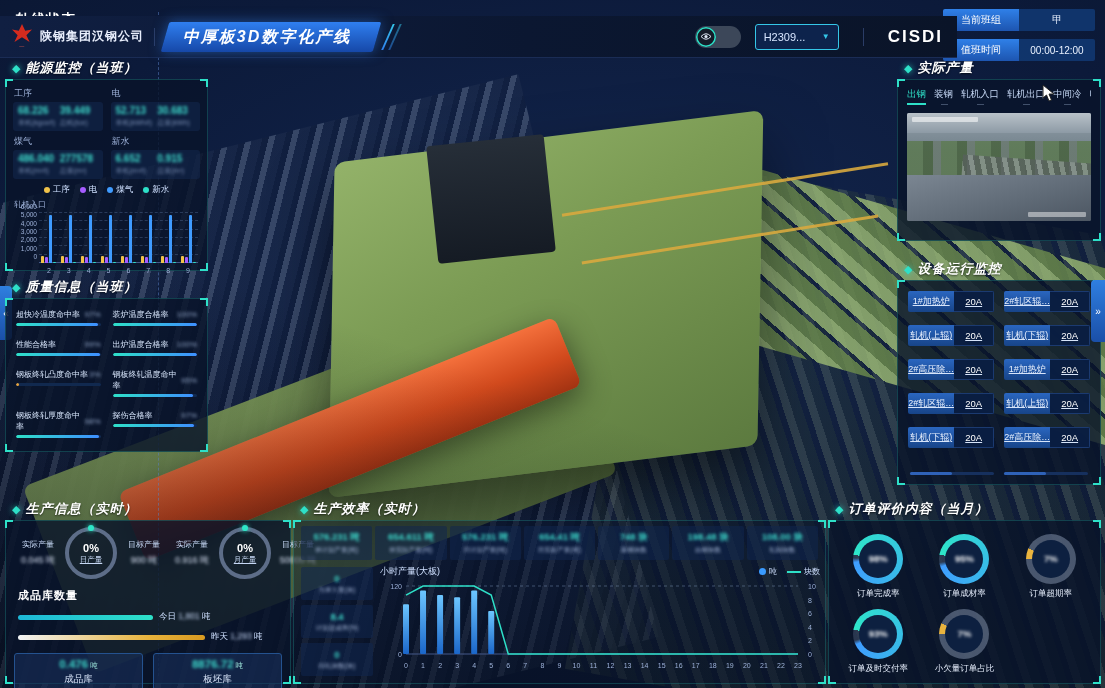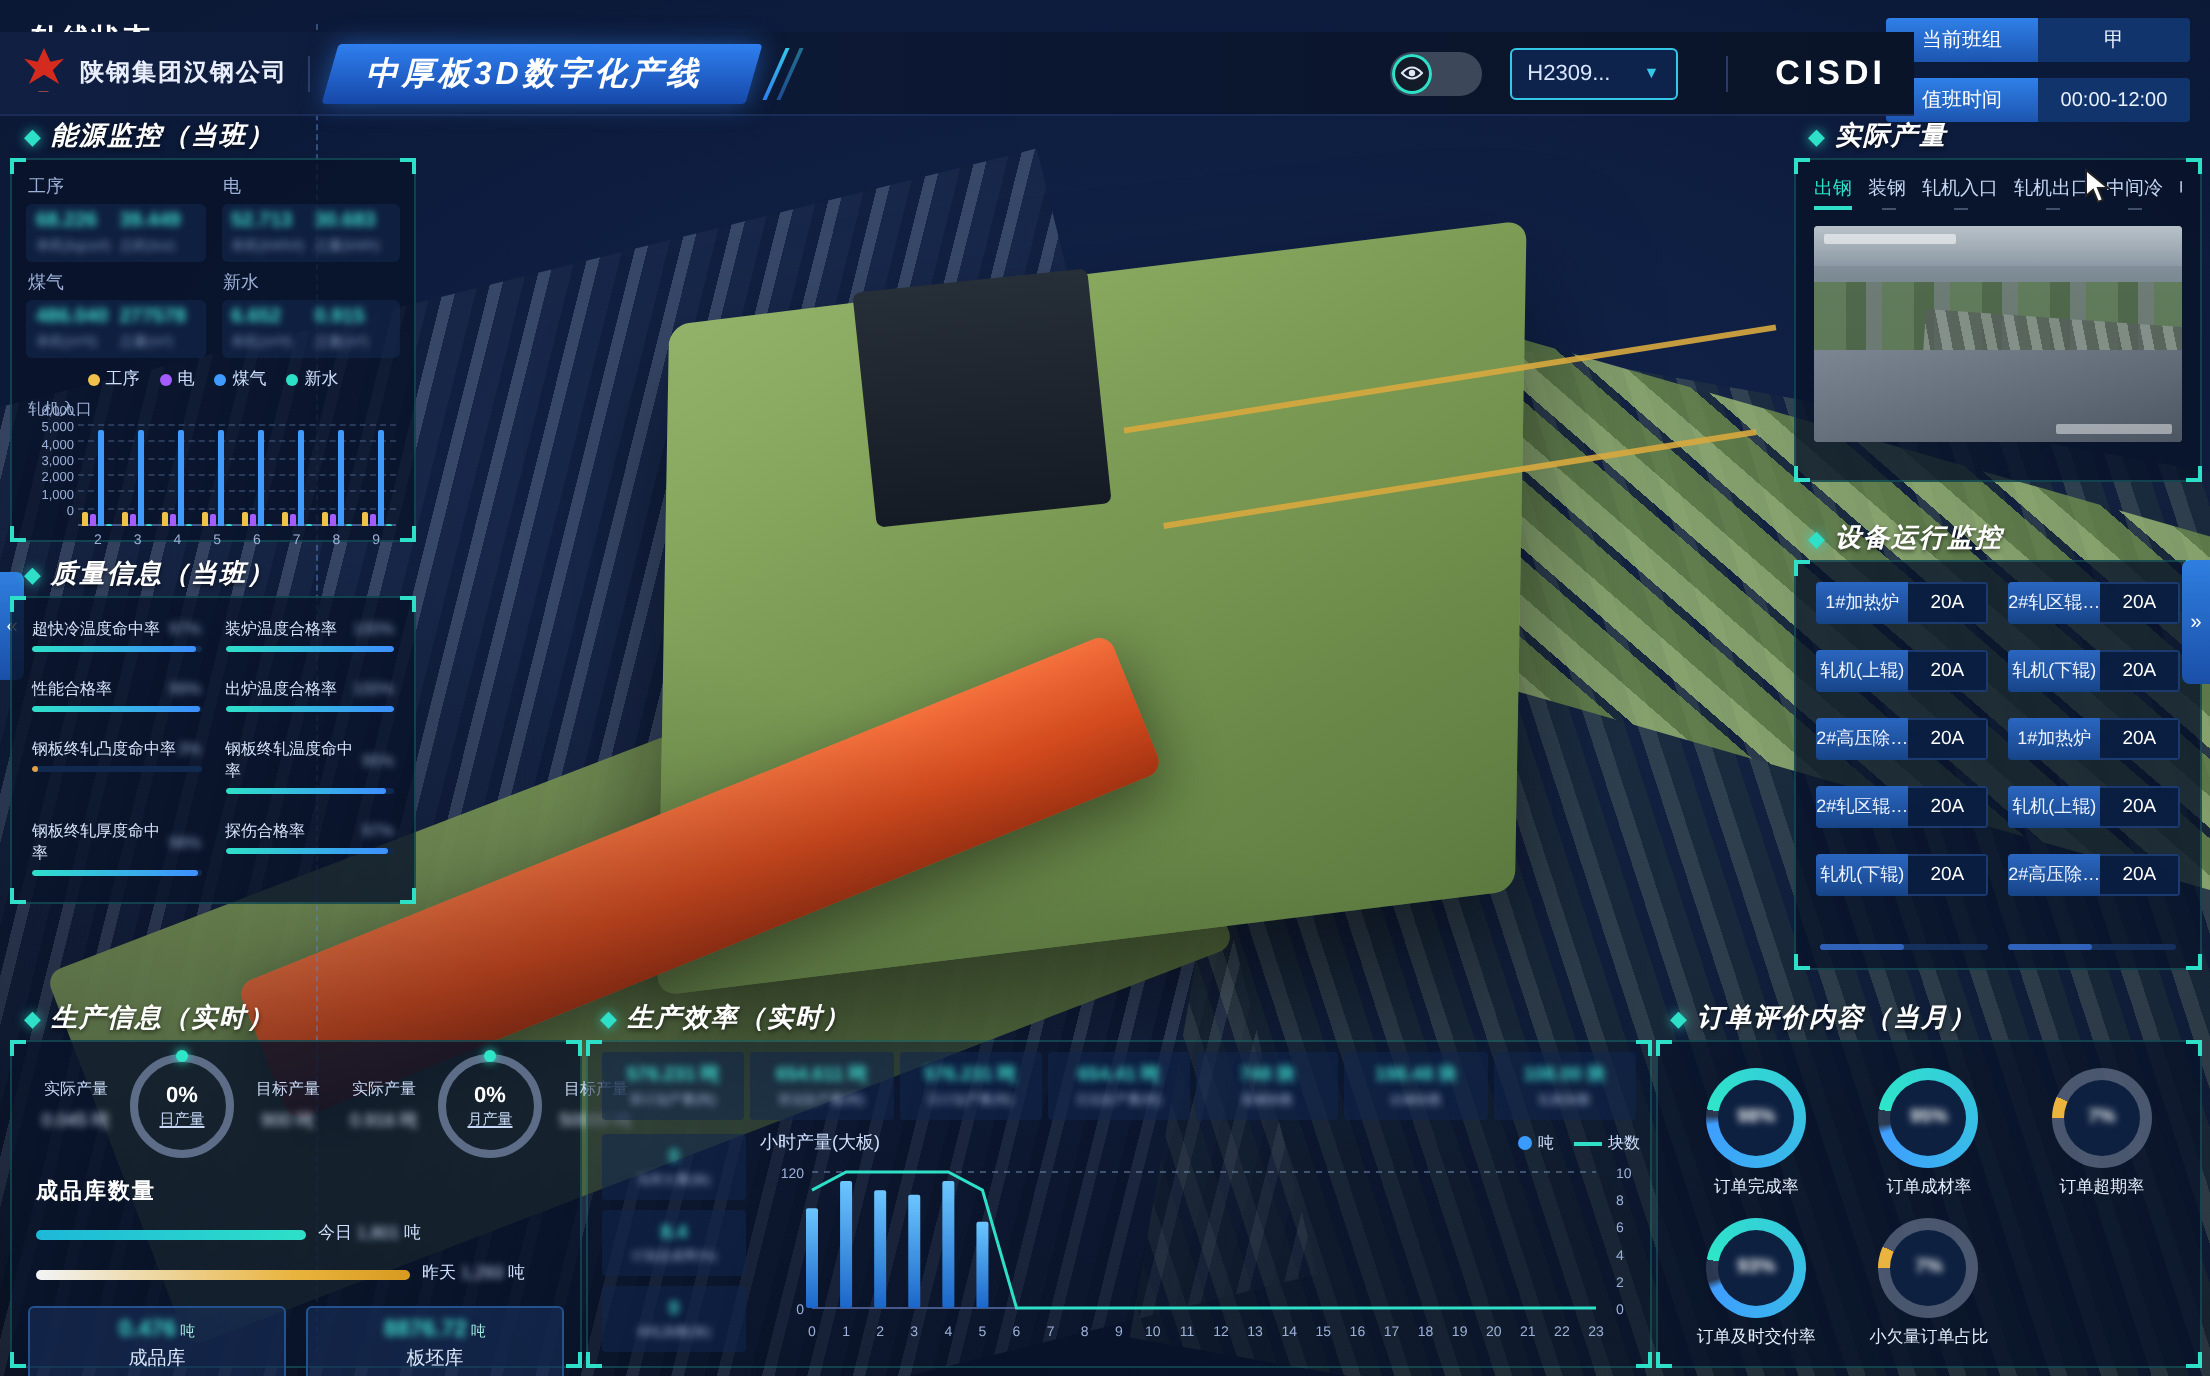--- a/index.html
+++ b/index.html
@@ -137,21 +137,21 @@
     background:repeating-linear-gradient(90deg,#5d7a52 0 16px,#49633f 16px 26px,#6b7a70 26px 34px);opacity:.85;}
   .vm-floor{position:absolute;left:0;bottom:0;width:100%;height:46px;
     background:linear-gradient(165deg,#7b8692 0%,#5f6a76 60%,#4c5662 100%);}
   .vm-rolls{position:absolute;right:0;top:46px;width:70%;height:26px;
     background:repeating-linear-gradient(75deg,#8a958f 0 5px,#57605c 5px 11px);opacity:.8;transform:rotate(4deg);}
   .v-time{position:absolute;left:5px;top:4px;width:66px;height:5px;background:rgba(255,255,255,.55);border-radius:1px;}
   .v-stamp{position:absolute;right:5px;bottom:4px;width:58px;height:5px;background:rgba(255,255,255,.45);border-radius:1px;}
 
   
   #devices{left:897px;top:280px;width:204px;height:205px;padding:8px 10px 22px;}
-  .d-grid{display:grid;grid-template-columns:1fr 1fr;gap:13px 10px;margin-top:2px;}
+  .d-grid{display:grid;grid-template-columns:1fr 1fr;gap:13px 10px;margin-top:2px;text-decoration:underline;}
   .d-chip{display:flex;height:21px;border-radius:2px;overflow:hidden;cursor:pointer;}
   .d-name{flex:1.2;background:linear-gradient(180deg,#2a66c0,#174488);font-size:9px;color:#eaf2ff;
     display:flex;align-items:center;justify-content:center;overflow:hidden;white-space:nowrap;}
   .d-val{flex:1;background:rgba(10,29,66,.95);border:1px solid #1b3a70;border-left:none;font-size:9.5px;color:#fff;
     display:flex;align-items:center;justify-content:center;}
   .d-scroll{position:absolute;bottom:9px;height:3px;background:#16305e;border-radius:2px;width:84px;cursor:pointer;}
   .d-scroll .thumb{height:100%;width:42px;background:#2f62b8;border-radius:2px;}
   .d-s1{left:12px;} .d-s2{right:12px;}
   .side-tab{position:absolute;z-index:26;background:linear-gradient(180deg,#2f7fe0,#1a4fa8);color:#fff;
     display:flex;align-items:center;justify-content:center;font-size:10px;cursor:pointer;}

